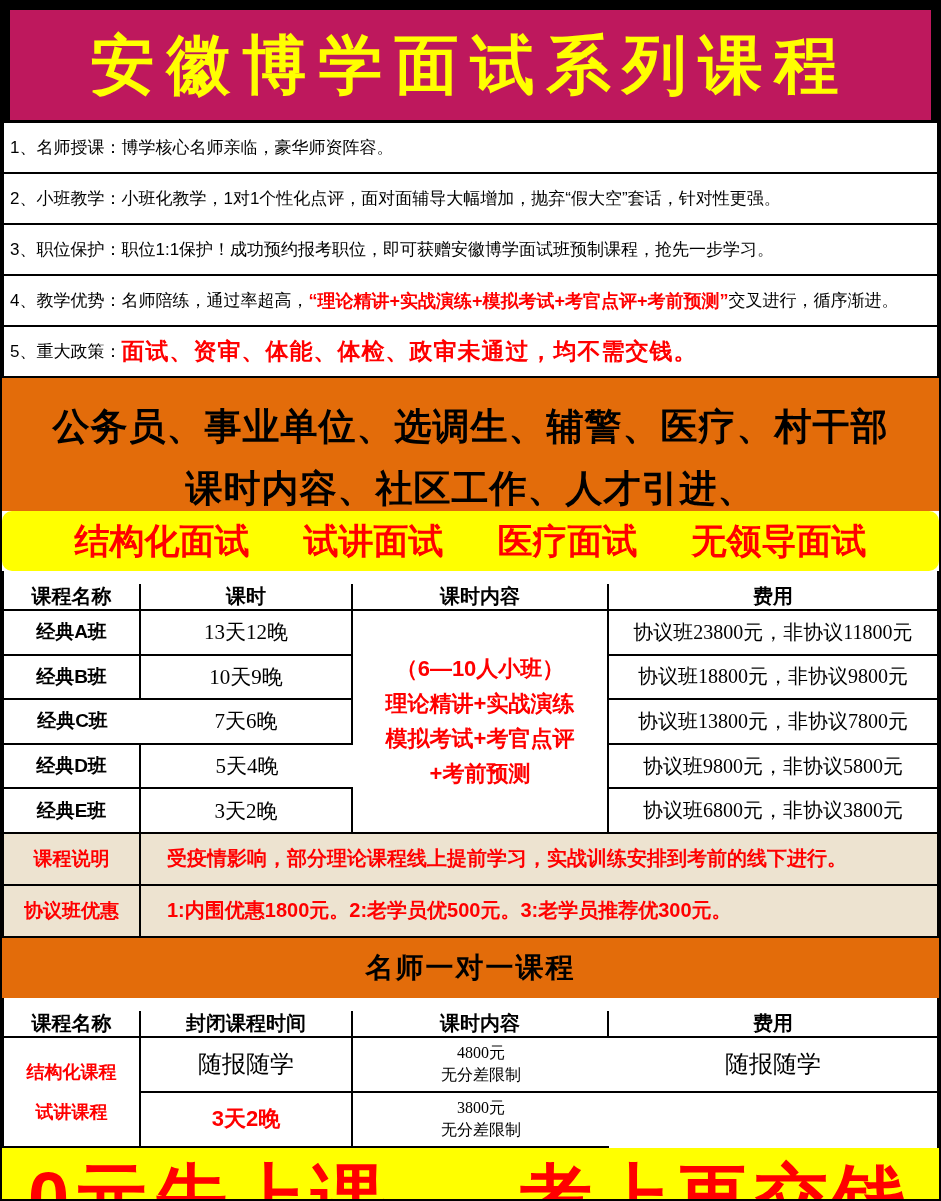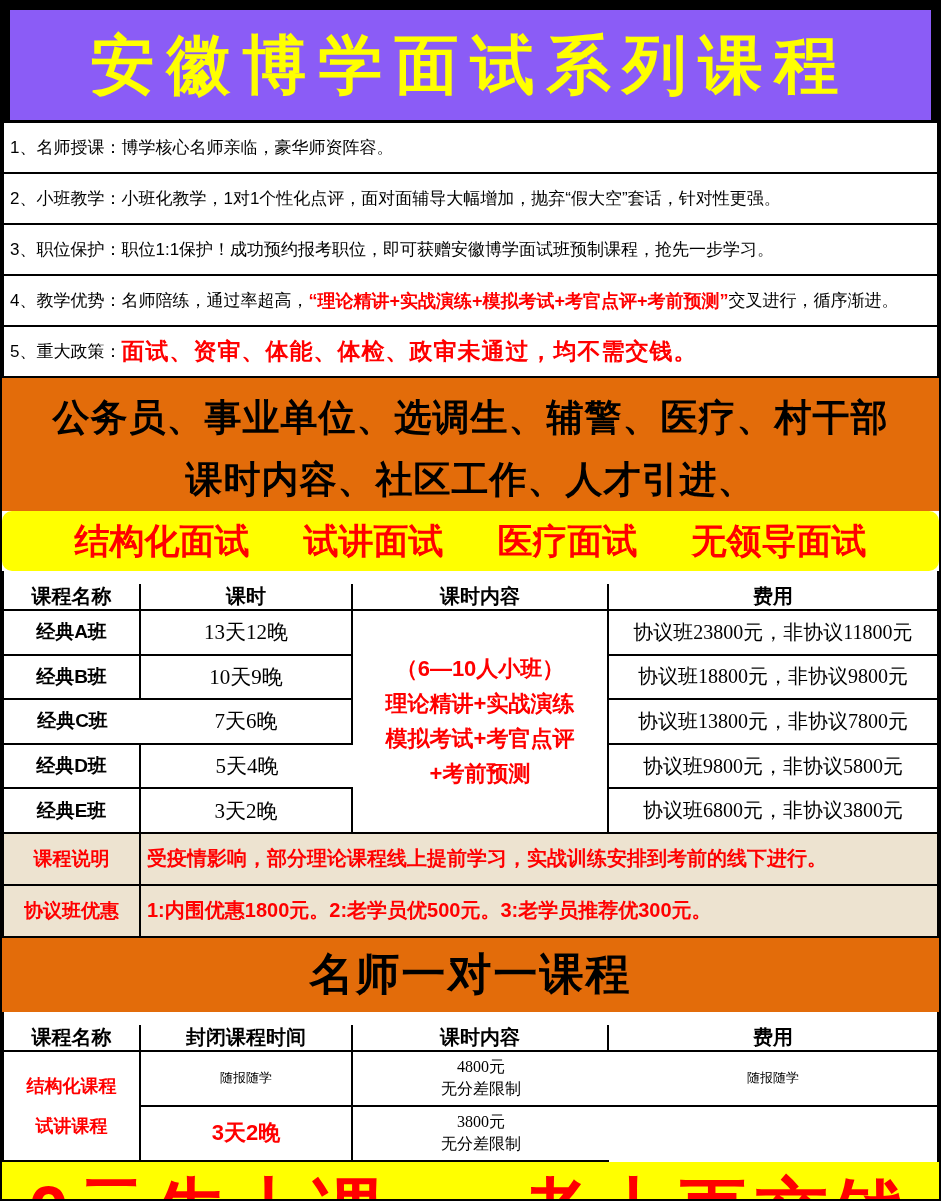--- a/index.html
+++ b/index.html
@@ -1,33 +1,33 @@
 <!DOCTYPE html>
 <html><head>
 <meta charset="utf-8">
 <style>
   * { margin:0; padding:0; box-sizing:border-box; }
   body { font-family:"Liberation Sans", sans-serif; background:#fff; }
   .page { width:941px; height:1201px; border:2px solid #000; overflow:hidden; background:#fff; }
 
   
-  .header { height:121px; background:#8b5cf6; border:8px solid #000; border-bottom-width:3px;
+  .header { height:121px; background:#be185d; border:8px solid #000; border-bottom-width:3px;
             display:flex; align-items:center; justify-content:center; }
   .title { font-family:"DejaVu Serif", serif; font-weight:bold; font-size:64px; color:#FFFF00; letter-spacing:12px; }
 
   
   .features { border-left:2px solid #000; border-right:2px solid #000; }
   .feature-row { height:51px; border-bottom:2px solid #000; display:flex; align-items:center;
                  padding-left:6px; font-size:17px; color:#000; white-space:nowrap; }
   .feature-red { color:#FF0000; font-weight:bold; font-size:18px; }
   .feature-red-big { color:#FF0000; font-weight:bold; font-size:23px; font-family:"DejaVu Serif", serif; letter-spacing:1px; }
 
   
   .audience { height:133px; background:#E36C0A; text-align:center; color:#000; font-weight:bold;
-              font-size:37px; line-height:62px; padding-top:9px; letter-spacing:1px; }
+              font-size:37px; line-height:62px; padding-top:18px; letter-spacing:1px; }
 
   
   .types { height:60px; background:#FFFF00; display:flex; align-items:center; justify-content:center;
            gap:54px; color:#FF0000; font-weight:bold; font-size:35px;border-radius:10px; }
 
   
   .grid { display:grid; border-left:2px solid #000; border-right:2px solid #000; background:#fff; }
   .t1 { grid-template-columns:137px 212px 256px 1fr; grid-template-rows:40px repeat(5, 44.6px); }
   .t2 { grid-template-columns:137px 212px 256px 1fr; grid-template-rows:40px 55px 55px; }
   .c { border-right:2px solid #000; border-bottom:2px solid #000; display:flex; align-items:center;
@@ -35,37 +35,37 @@
   .c:nth-child(4n) { border-right:none; }
   .c.no-right { border-right:2px solid #000; }
   .th { font-weight:bold; font-size:20px; color:#000;margin-top:13px; }
   .cls-name { font-weight:bold; font-size:19px; color:#000; }
   .dur { font-family:"Liberation Serif", serif; font-size:21px; color:#000; }
   .fee { font-family:"Liberation Serif", serif; font-size:20px; color:#000; border-right:none; }
   .merged-content { grid-column:3; grid-row:2 / span 5; flex-direction:column; color:#FF0000;
                     font-weight:bold; font-size:22px; line-height:35px; }
   .vip-name { grid-column:1; grid-row:2 / span 2; flex-direction:column; justify-content:space-around;
               color:#FF0000; font-weight:bold; font-size:18px; padding:14px 12px; }
-  .vip-time { font-family:Liberation Serif, serif; font-size:13px; color:#000; }
+  .vip-time { font-family:Liberation Serif, serif; font-size:24px; color:#000; }
   .vip-content { color:#FF0000; font-weight:bold; font-size:22px; position:relative; }
   .vip-fee { font-family:"Liberation Serif", serif; font-size:16px; line-height:22px; color:#000; border-right:none; flex-direction:column; }
   .green-corner { position:absolute; top:0; left:0; width:0; height:0;
                   border-top:9px solid #1E8F1E; border-right:9px solid transparent; }
 
   
   .note-row { height:52px; display:flex; background:#EDE3D0; border-left:2px solid #000;
               border-right:2px solid #000; border-bottom:2px solid #000; }
   .note-label { width:137px; border-right:2px solid #000; display:flex; align-items:center;
                 justify-content:center; color:#FF0000; font-weight:bold; font-size:19px; }
-  .note-text { flex:1; display:flex; align-items:center; padding-left:6px; color:#FF0000;
+  .note-text { flex:1; display:flex; align-items:center; padding-left:26px; color:#FF0000;
                font-weight:bold; font-size:20px;border-radius:25px; }
 
   
-  .banner2 { height:74px; background:#E36C0A; display:flex; align-items:center; justify-content:center;
-             color:#000; font-weight:bold; font-size:44px; letter-spacing:2px; }
+  .banner2 { height:60px; background:#E36C0A; display:flex; align-items:center; justify-content:center;
+             color:#000; font-weight:bold; font-size:28px; letter-spacing:2px; }
 
   
   .footer { height:105px; background:#FFFF00; display:flex; align-items:center;
             justify-content:space-between; padding:0 26px; color:#FF0000; font-weight:bold;
             font-size:74px; letter-spacing:5px; }
 </style>
 </head>
 <body>
 
 <div class="page">

